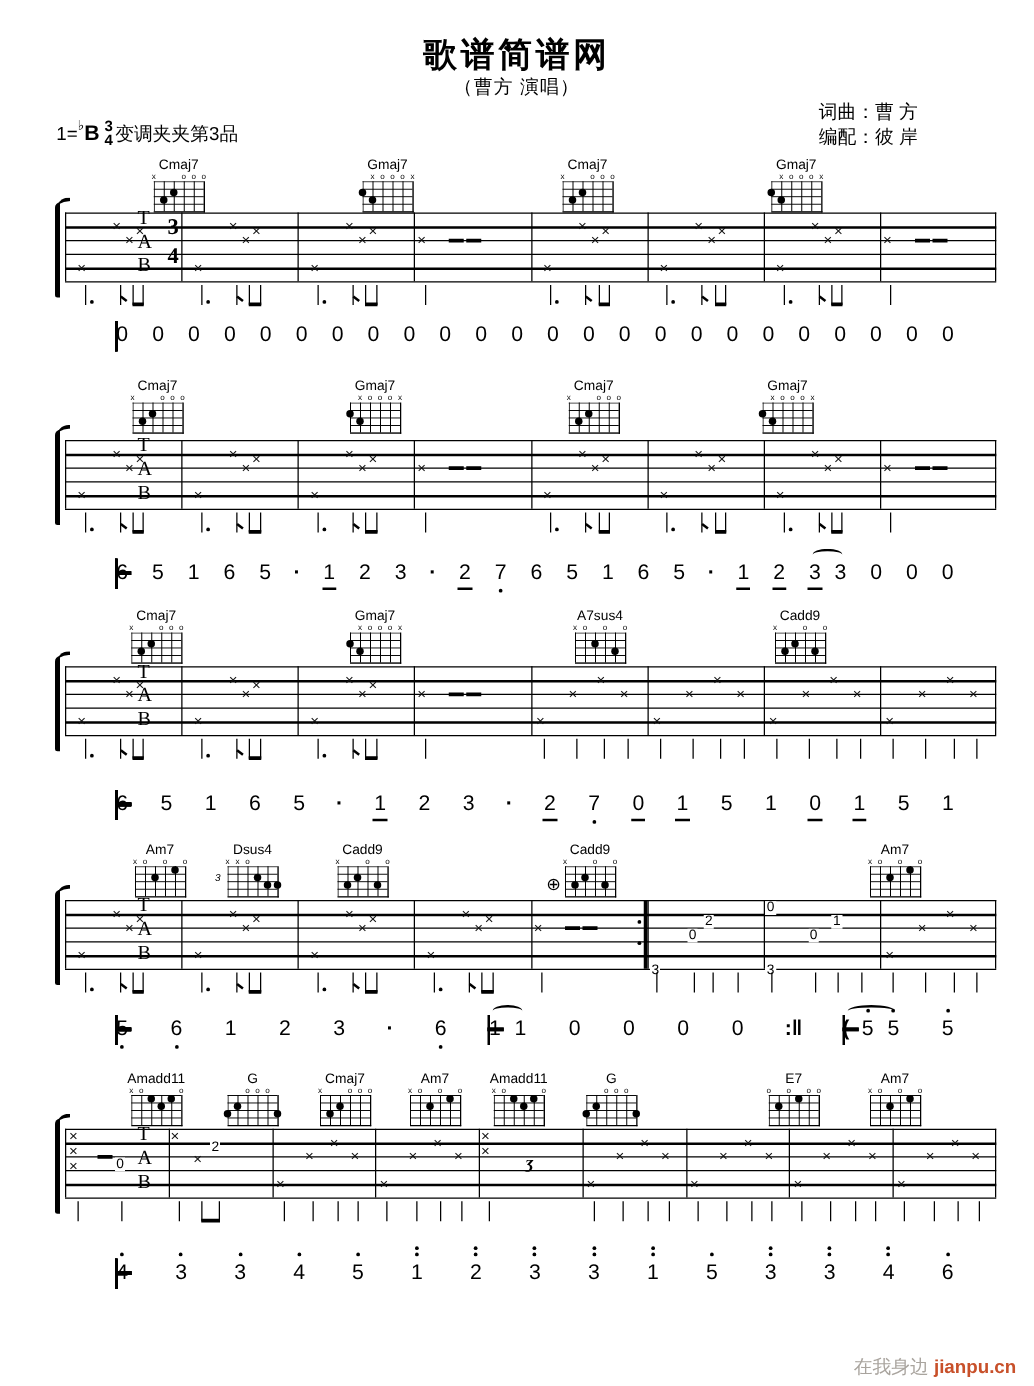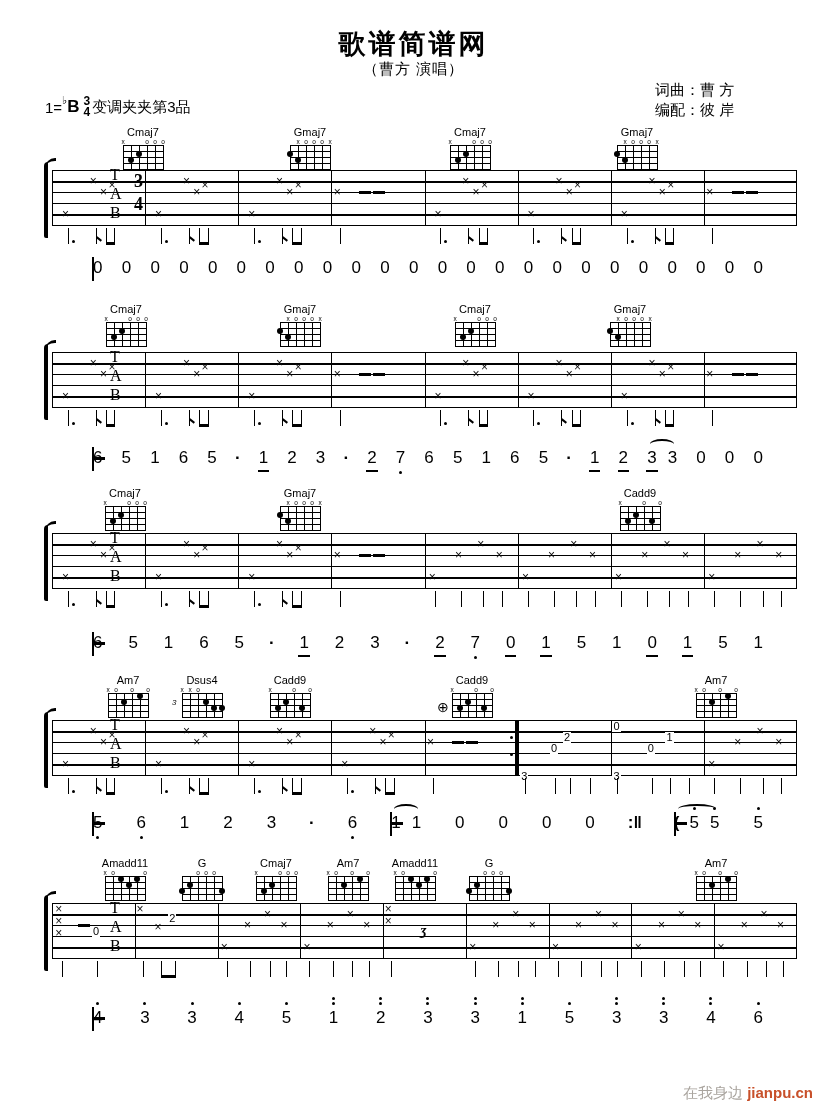--- a/index.html
+++ b/index.html
@@ -451,20 +451,30 @@
       <span class="chord-name">Gmaj7</span>
       <span class="cmark" style="left: 25px;">x</span>
       <span class="cmark" style="left: 33px;">o</span>
       <span class="cmark" style="left: 41px;">o</span>
       <span class="cmark" style="left: 49px;">o</span>
       <span class="cmark" style="left: 57px;">x</span>
       <span class="cgrid"></span>
       <span class="cdot" style="left: 17px; top: 25px;"></span>
       <span class="cdot" style="left: 25px; top: 31px;"></span>
     </span>
+    <span class="chord" style="left: 440px; top: 487px;">
+      <span class="chord-name">A7sus4</span>
+      <span class="cmark" style="left: 17px;">x</span>
+      <span class="cmark" style="left: 25px;">o</span>
+      <span class="cmark" style="left: 41px;">o</span>
+      <span class="cmark" style="left: 57px;">o</span>
+      <span class="cgrid"></span>
+      <span class="cdot" style="left: 33px; top: 25px;"></span>
+      <span class="cdot" style="left: 49px; top: 31px;"></span>
+    </span>
     <span class="chord" style="left: 600px; top: 487px;">
       <span class="chord-name">Cadd9</span>
       <span class="cmark" style="left: 17px;">x</span>
       <span class="cmark" style="left: 41px;">o</span>
       <span class="cmark" style="left: 57px;">o</span>
       <span class="cgrid"></span>
       <span class="cdot" style="left: 25px; top: 31px;"></span>
       <span class="cdot" style="left: 33px; top: 25px;"></span>
       <span class="cdot" style="left: 49px; top: 31px;"></span>
     </span>
@@ -838,20 +848,30 @@
     <span class="chord" style="left: 449px; top: 857px;">
       <span class="chord-name">G</span>
       <span class="cmark" style="left: 33px;">o</span>
       <span class="cmark" style="left: 41px;">o</span>
       <span class="cmark" style="left: 49px;">o</span>
       <span class="cgrid"></span>
       <span class="cdot" style="left: 25px; top: 25px;"></span>
       <span class="cdot" style="left: 17px; top: 31px;"></span>
       <span class="cdot" style="left: 57px; top: 31px;"></span>
     </span>
+    <span class="chord" style="left: 595px; top: 857px;">
+      <span class="chord-name">E7</span>
+      <span class="cmark" style="left: 17px;">o</span>
+      <span class="cmark" style="left: 33px;">o</span>
+      <span class="cmark" style="left: 49px;">o</span>
+      <span class="cmark" style="left: 57px;">o</span>
+      <span class="cgrid"></span>
+      <span class="cdot" style="left: 25px; top: 25px;"></span>
+      <span class="cdot" style="left: 41px; top: 19px;"></span>
+    </span>
     <span class="chord" style="left: 676px; top: 857px;">
       <span class="chord-name">Am7</span>
       <span class="cmark" style="left: 17px;">x</span>
       <span class="cmark" style="left: 25px;">o</span>
       <span class="cmark" style="left: 41px;">o</span>
       <span class="cmark" style="left: 57px;">o</span>
       <span class="cgrid"></span>
       <span class="cdot" style="left: 33px; top: 25px;"></span>
       <span class="cdot" style="left: 49px; top: 19px;"></span>
     </span>

